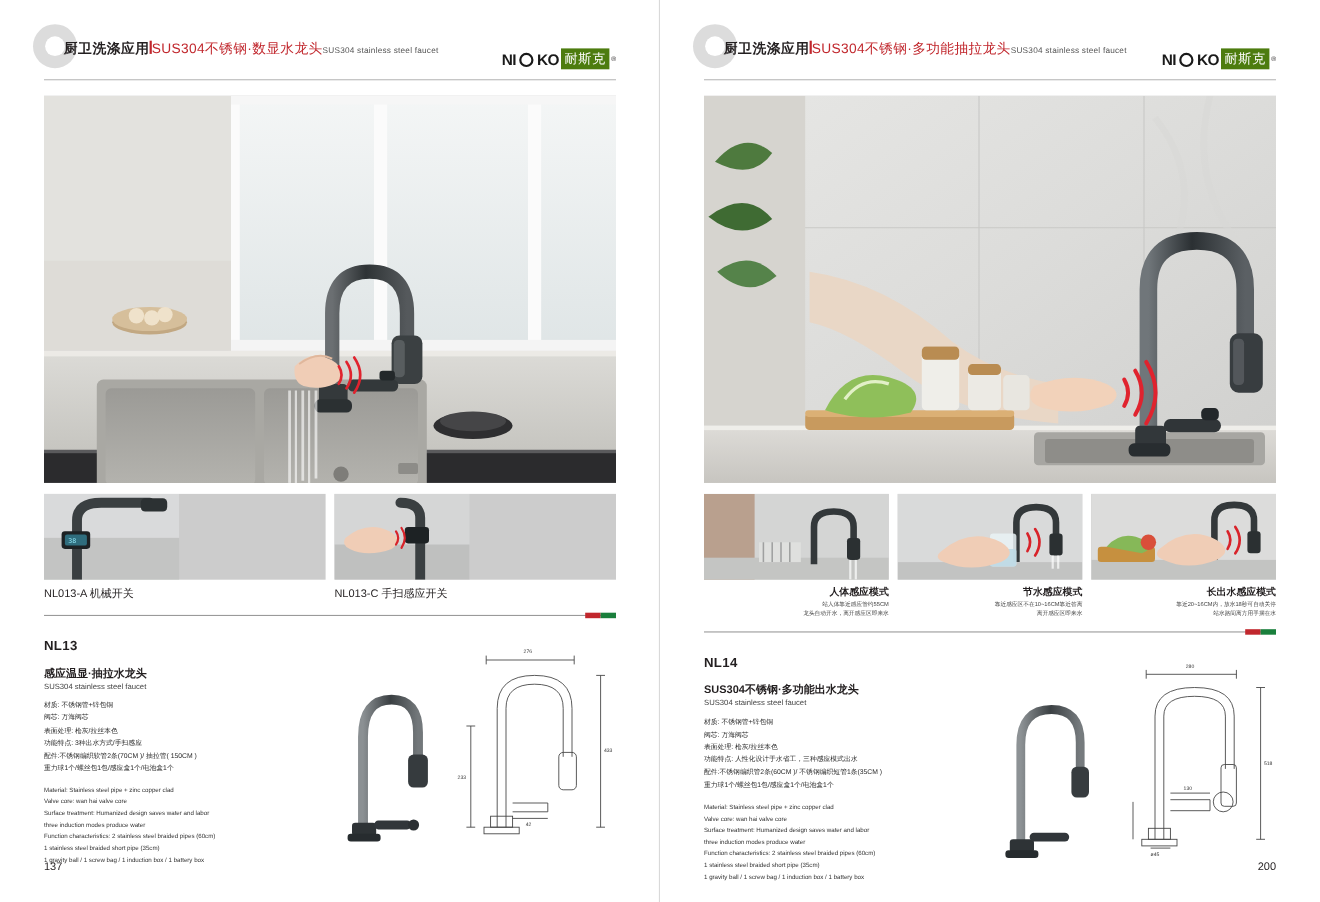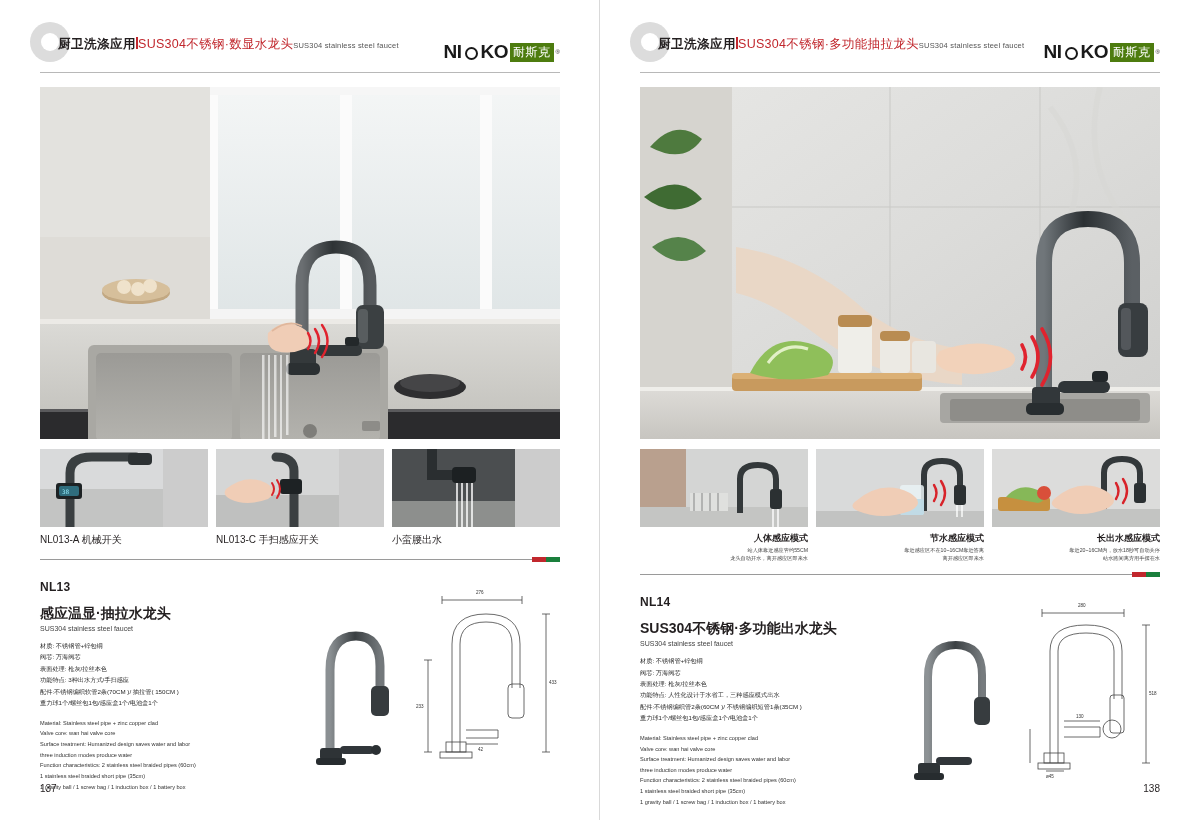--- a/index.html
+++ b/index.html
@@ -100,21 +100,21 @@
   }
   .brand {
     position: absolute;
     right: 0;
     bottom: 9px;
     display: flex;
     align-items: center;
     gap: 2px;
   }
   .brand-mark {
-    font-size: 19px;
+    font-size: 14px;
     font-weight: bold;
     letter-spacing: -0.5px;
     color: #1a1a1a;
   }
   .brand-dot {
     display: inline-block;
     width: 9px;
     height: 9px;
     border-radius: 50%;
     border: 2px solid #1a1a1a;
@@ -208,21 +208,21 @@
     position: relative;
     height: 200px;
   }
   .code {
     font-size: 12px;
     font-weight: bold;
     letter-spacing: .3px;
   }
   .p-name {
     margin-top: 11px;
-    font-size: 14px;
+    font-size: 10px;
     font-weight: bold;
   }
   .p-name-en {
     font-size: 7px;
     color: #444;
     margin-top: 2px;
   }
   .specs-cn {
     margin-top: 8px;
     font-size: 6.2px;
@@ -404,37 +404,20 @@
             <rect x="64" y="30" width="22" height="15" rx="3" fill="#1d2224"></rect>
             <path d="M10 40 q20 -16 40 -6 q14 8 2 16 q-22 8 -38 0 q-8 -4 -4 -10 Z" fill="#f0cdb6"></path>
             <g stroke="#d8232a" stroke-width="2" fill="none" stroke-linecap="round">
               <path d="M56 34 q4 6 0 12"></path>
               <path d="M61 31 q6 9 0 18"></path>
             </g>
           </svg>
         </div>
         <div class="thumb-cap">NL013-C  手扫感应开关</div>
       </div>
-      <div class="thumb">
-        <div class="thumb-img">
-          <svg width="123" height="78" viewBox="0 0 123 78">
-            <rect width="123" height="78" fill="#4b4e50"></rect>
-            <rect x="0" y="52" width="123" height="26" fill="#8d8f8d"></rect>
-            <path d="M40 0 L40 26 L74 26" fill="none" stroke="#2a2e30" stroke-width="10"></path>
-            <rect x="60" y="18" width="24" height="16" rx="4" fill="#1c2022"></rect>
-            <g opacity=".75" fill="#ffffff">
-              <rect x="64" y="34" width="2" height="44"></rect>
-              <rect x="69" y="34" width="2" height="44"></rect>
-              <rect x="74" y="34" width="2" height="44"></rect>
-              <rect x="79" y="34" width="2" height="44"></rect>
-            </g>
-          </svg>
-        </div>
-        <div class="thumb-cap">小蛮腰出水</div>
-      </div>
     </div>
 
     <div class="div-wrap">
       <span class="flag">
           <i class="r"></i>
           <i class="g"></i>
         </span>
     </div>
 
     <div class="spec">
@@ -757,15 +740,15 @@
               <text x="78" y="8">280</text>
               <text x="149" y="96">518</text>
               <text x="76" y="119">130</text>
               <text x="46" y="179">ø45</text>
             </g>
           </svg>
         </div>
       </div>
     </div>
 
-    <div class="pnum right">138</div>
+    <div class="pnum right">200</div>
   </div>
 </div>
 
 </body></html>

